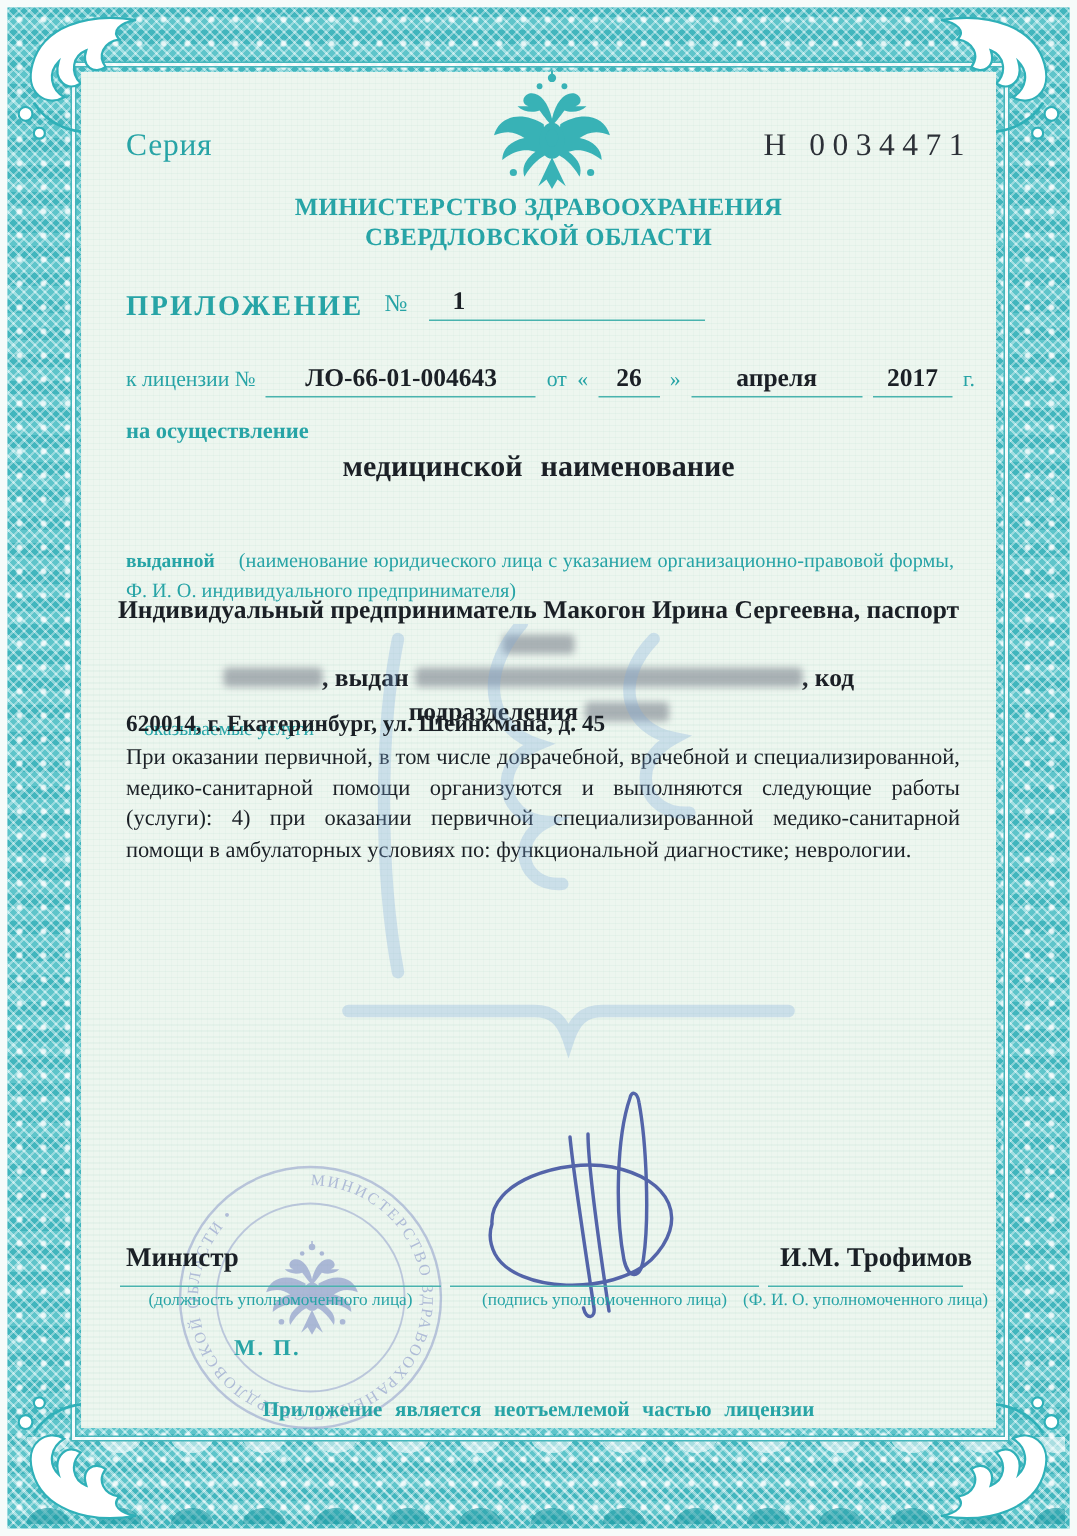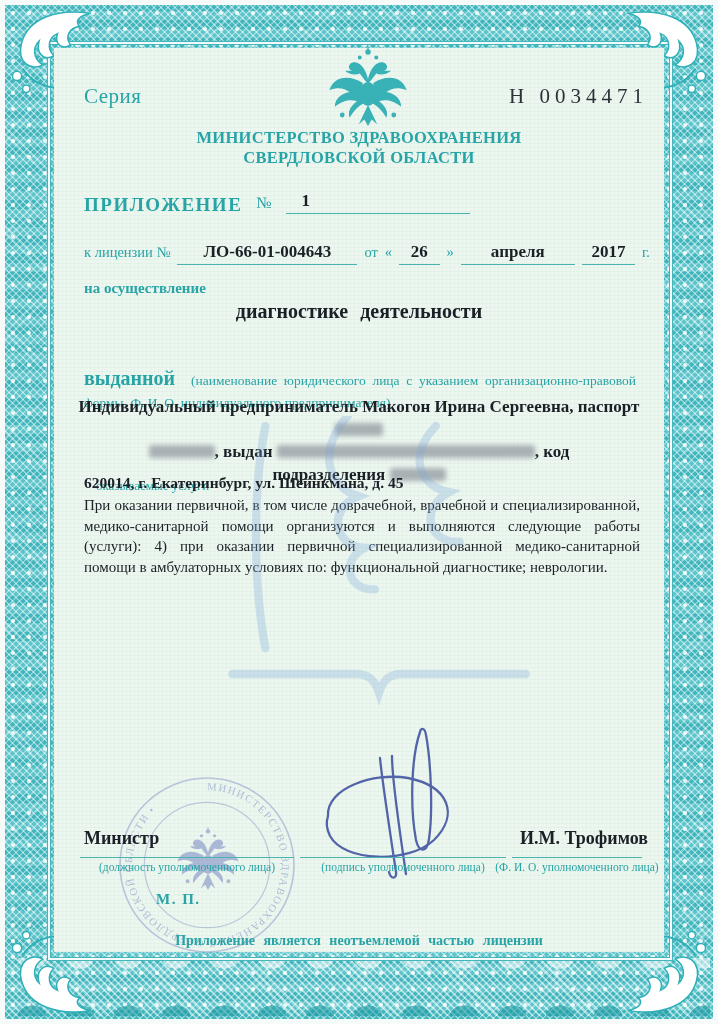--- a/index.html
+++ b/index.html
@@ -57,21 +57,21 @@
   .lic-label{font-size:14.5px;white-space:nowrap;}
   .sm{font-size:14.5px;}
   .u-lic{width:196px;}
   .u-day{width:44px;}
   .u-month{width:124px;}
   .u-year{width:58px;}
   .lead{left:30px;top:232px;font-size:15px;}
   .act-title{left:0;top:252px;font-size:20px;word-spacing:7px;}
   .act-note{left:14px;top:280px;width:582px;font-size:13.2px;line-height:1.32;text-align:center;}
   .issued{left:30px;top:316px;width:552px;font-size:13.5px;line-height:1.45;}
-  .issued .lab{font-weight:bold;font-size:20px;margin-right:16px;}
+  .issued .lab{font-weight:bold;font-size:13px;margin-right:16px;}
   .name-block{left:0;top:348px;font-size:17px;line-height:22.5px;}
   .rd{display:inline-block;height:13px;background:#8d949c;opacity:.7;filter:blur(2.5px);
       border-radius:3px;transform:translateY(1px);}
   .rd-s{width:48px;} .rd-m{width:66px;} .rd-l{width:258px;} .rd-c{width:56px;}
   .addr-note1{left:30px;top:410px;width:552px;font-size:14.5px;line-height:1.3;
       text-align:justify;text-align-last:justify;}
   .addr-note2{left:42px;top:430px;font-size:13px;z-index:1;}
   .addr{left:30px;top:426px;font-size:15.5px;z-index:2;}
   .works{left:30px;top:447px;width:556px;font-size:15px;line-height:1.38;}
   
@@ -160,21 +160,21 @@
       <span class="sm teal">от</span>
       <span class="sm teal">«</span>
       <span class="u u-day">26</span>
       <span class="sm teal">»</span>
       <span class="u u-month">апреля</span>
       <span class="u u-year">2017</span>
       <span class="sm teal">г.</span>
     </div>
 
     <div class="abs lead teal b">на осуществление</div>
-    <div class="abs act-title center ink b">диагностике деятельности</div>
+    <div class="abs act-title center ink b">медицинской наименование</div>
 
     <div class="abs issued teal jst">
       <span class="lab">выданной</span><span>(наименование юридического лица с указанием организационно-правовой формы,  Ф. И. О. индивидуального  предпринимателя)</span>
     </div>
     <div class="abs name-block center ink b">
       <div><span>Индивидуальный предприниматель Макогон Ирина Сергеевна, паспорт</span> <span class="rd rd-s"></span></div>
       <div><span class="rd rd-m"></span><span>, выдан</span> <span class="rd rd-l"></span><span>, код</span></div>
       <div><span>подразделения</span> <span class="rd rd-c"></span></div>
     </div>
 

